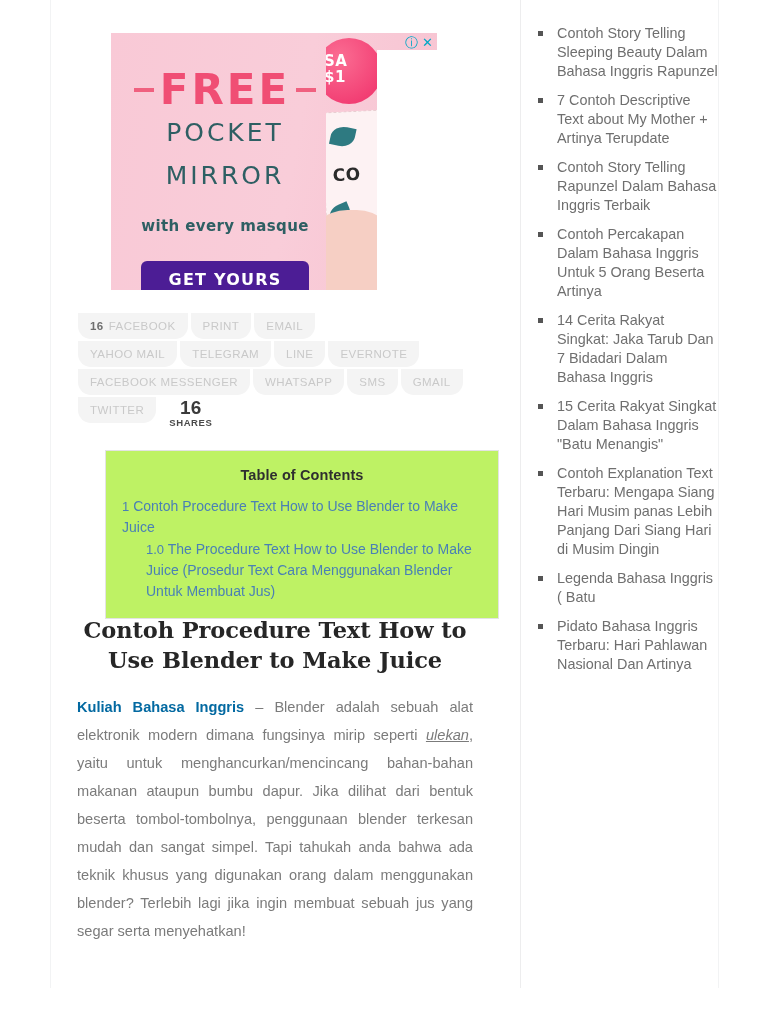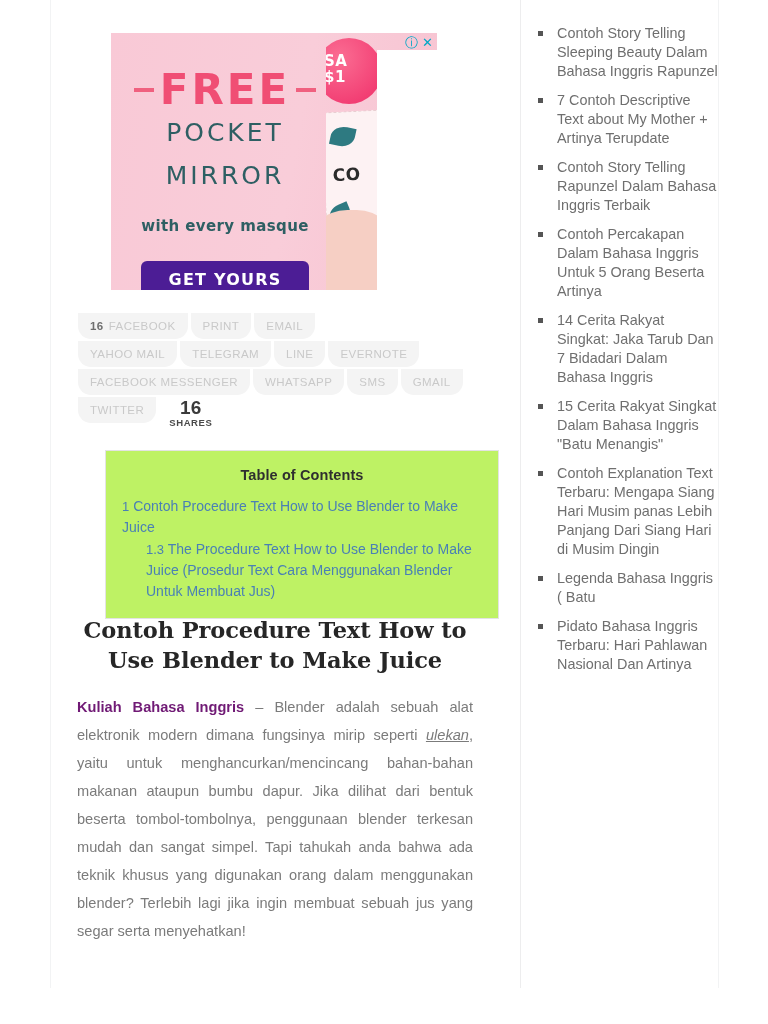--- a/index.html
+++ b/index.html
@@ -289,21 +289,21 @@
     position: absolute;
     left: 26px;
     top: 678px;
     width: 396px;
     font-size: 14.6px;
     line-height: 1.92;
     color: #7b7b7b;
     text-align: justify;
     font-family: "Liberation Sans", sans-serif;
   }
-  .post-body b { color: #701a75; font-weight: 700; }
+  .post-body b { color: #0369a1; font-weight: 700; }
   .post-body i { font-style: italic; text-decoration: underline; }
 
   
   .sidebar {
     position: absolute;
     left: 521px;
     top: 24px;
     width: 197px;
     height: 964px;
     overflow: hidden;
@@ -429,21 +429,21 @@
         </div>
       </div>
 
     <div class="toc">
       <div class="toc-title">Table of Contents</div>
       <div class="toc-l1">
         <span class="toc-num">1</span>
         <span>Contoh Procedure Text How to Use Blender to Make Juice</span>
       </div>
       <div class="toc-l2">
-        <span class="toc-num">1.3</span>
+        <span class="toc-num">1.0</span>
         <span>The Procedure Text How to Use Blender to Make Juice (Prosedur Text Cara Menggunakan Blender Untuk Membuat Jus)</span>
       </div>
     </div>
 
     <h1 class="post-title">Contoh Procedure Text How to Use Blender to Make Juice</h1>
 
     <p class="post-body">
       <b>Kuliah Bahasa Inggris</b><span> – Blender adalah sebuah alat elektronik modern dimana fungsinya mirip seperti </span><i>ulekan</i><span>, yaitu untuk menghancurkan/mencincang bahan-bahan makanan ataupun bumbu dapur. Jika dilihat dari bentuk beserta tombol-tombolnya, penggunaan blender terkesan mudah dan sangat simpel. Tapi tahukah anda bahwa ada teknik khusus yang digunakan orang dalam menggunakan blender? Terlebih lagi jika ingin membuat sebuah jus yang segar serta menyehatkan!</span>
     </p>
   </div>

